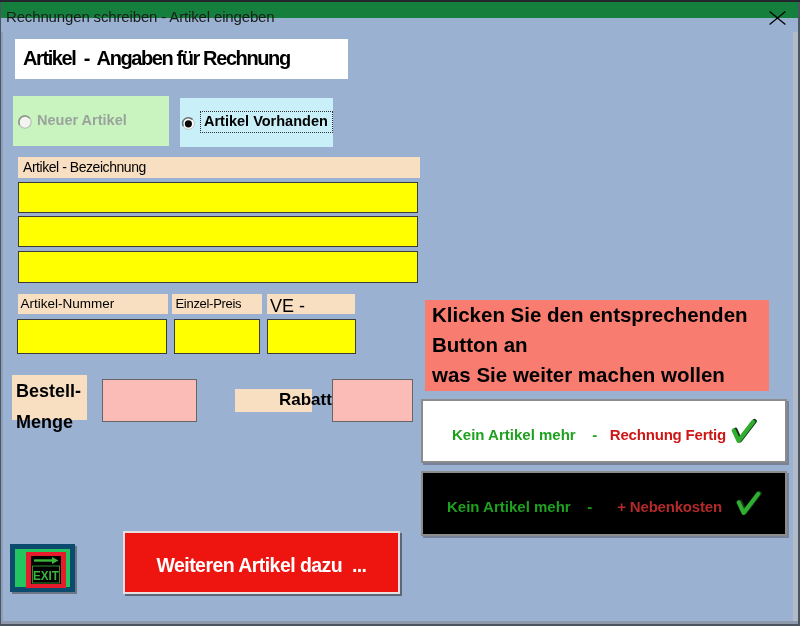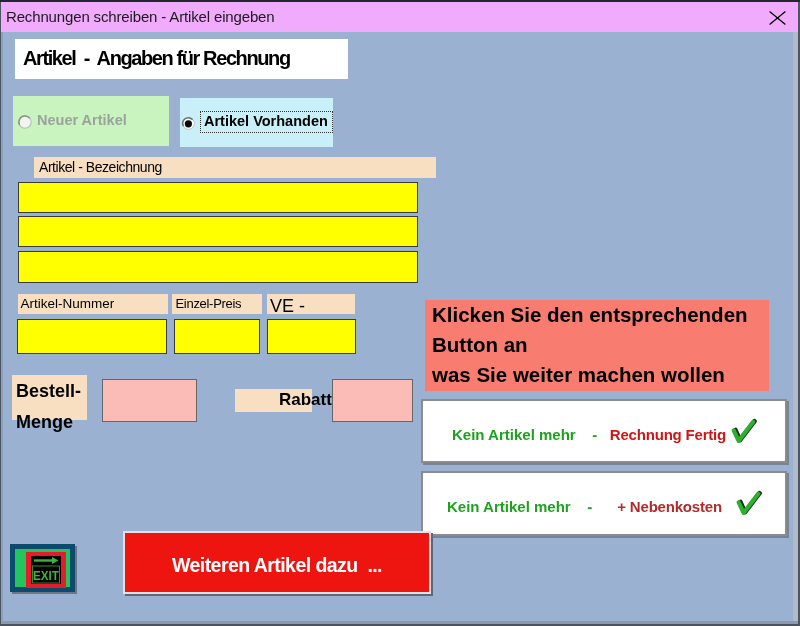--- a/index.html
+++ b/index.html
@@ -1,19 +1,19 @@
 <!DOCTYPE html>
 <html><head>
 <meta charset="utf-8">
 <style>
   html,body{margin:0;padding:0;}
   *{box-sizing:border-box;}
   body{width:800px;height:626px;overflow:hidden;font-family:"Liberation Sans",sans-serif;}
   #win{position:relative;width:800px;height:626px;background:#9ab1d1;}
-  #titlebar{position:absolute;left:1px;top:2px;width:797px;height:30px;background:#f0abfc;padding-left:17px;}
+  #titlebar{position:absolute;left:1px;top:2px;width:797px;height:16px;background:#15803d;padding-left:17px;}
   #titletext{position:absolute;left:5px;top:6px;font-size:15px;color:#1b1b1b;letter-spacing:-0.15px;}
   .abs{position:absolute;}
   .lbl{background:#f8dfc2;color:#000;}
 </style>
 </head>
 <body>
 <div id="win">
   <div id="titlebar">
     <div id="titletext">Rechnungen schreiben - Artikel eingeben</div>
     <svg class="abs" style="left:768px;top:9px" width="17" height="14" viewBox="0 0 17 14">
@@ -37,21 +37,21 @@
   </div>
 
   <div class="abs" style="left:13px;top:96px;width:156px;height:50px;background:#c9f3bf;">
     <svg class="abs" style="left:5px;top:19px" width="14" height="14" viewBox="0 0 14 14">
       <circle cx="7" cy="7" r="6.2" fill="#f2f4f0" stroke="#b5bdb5" stroke-width="1.1"></circle>
       <path d="M1.6 9.8 A6.1 6.1 0 0 1 1.6 4.2 A6.1 6.1 0 0 1 11.8 3.4" fill="none" stroke="#8b938b" stroke-width="1.5"></path>
     </svg>
     <div class="abs" style="left:24px;top:16px;font-size:14.5px;font-weight:bold;color:#9aa39c;">Neuer Artikel</div>
   </div>
 
-  <div class="abs lbl" style="left:18px;top:157px;width:402px;height:21px;font-size:14px;letter-spacing:-0.45px;margin-left:16px;">
+  <div class="abs lbl" style="left:18px;top:157px;width:402px;height:21px;font-size:14px;letter-spacing:-0.45px;">
     <span class="abs" style="left:5px;top:2px;">Artikel - Bezeichnung</span>
   </div>
   <div class="abs" style="left:18px;top:182px;width:400px;height:31px;background:#ffff00;border:1.5px solid #3b3b3b;"></div>
   <div class="abs" style="left:18px;top:216px;width:400px;height:31px;background:#ffff00;border:1.5px solid #3b3b3b;"></div>
   <div class="abs" style="left:18px;top:251px;width:400px;height:32px;background:#ffff00;border:1.5px solid #3b3b3b;"></div>
 
   <div class="abs lbl" style="left:18px;top:294px;width:150px;height:20px;font-size:13.5px;padding-left:44px;">
       <span class="abs" style="left:2.5px;top:2px;">Artikel-Nummer</span>
     </div>
   <div class="abs lbl" style="left:172px;top:294px;width:90px;height:20px;font-size:13px;letter-spacing:-0.3px;">
@@ -81,42 +81,42 @@
   <div class="abs" style="left:421px;top:399px;width:366px;height:64px;background:#fff;border:2px solid #8c8c8c;box-shadow:2px 2px 0 #78839a;">
     <div class="abs" style="left:29px;top:25px;font-size:15px;font-weight:bold;white-space:nowrap;">
       <span style="color:#1ea11e;">Kein Artikel mehr</span><span style="color:#1ea11e;">&nbsp;&nbsp;&nbsp; -&nbsp;&nbsp;&nbsp;</span><span style="color:#cf1616;letter-spacing:-0.2px;">Rechnung Fertig</span>
     </div>
     <svg class="abs" style="left:309px;top:19px;overflow:visible" width="24" height="23" viewBox="0 0 24 23">
       <path d="M3.4 10 L8 20.2 L22.6 1.2" fill="none" stroke="#16331d" stroke-width="4.6" stroke-linecap="round" stroke-linejoin="round"></path>
       <path d="M1.7 10.4 L6.6 20.9 L21.2 1.8" fill="none" stroke="#2fae2f" stroke-width="4.2" stroke-linecap="round" stroke-linejoin="round"></path>
     </svg>
   </div>
 
-  <div class="abs" style="left:421px;top:471px;width:366px;height:65px;background:#ffffff;border:2px solid #8c8c8c;box-shadow:2px 2px 0 #78839a;">
+  <div class="abs" style="left:421px;top:471px;width:366px;height:65px;background:#000000;border:2px solid #8c8c8c;box-shadow:2px 2px 0 #78839a;">
     <div class="abs" style="left:24px;top:25px;font-size:15px;font-weight:bold;white-space:nowrap;">
       <span style="color:#1ea11e;">Kein Artikel mehr&nbsp;&nbsp;&nbsp;&nbsp;-</span><span>&nbsp;&nbsp;&nbsp;&nbsp;&nbsp;&nbsp;</span><span style="color:#b22a2a;letter-spacing:-0.2px;">+ Nebenkosten</span>
     </div>
     <svg class="abs" style="left:314px;top:19px;overflow:visible" width="24" height="23" viewBox="0 0 24 23">
       <path d="M3.4 10 L8 20.2 L22.6 1.2" fill="none" stroke="#16331d" stroke-width="4.6" stroke-linecap="round" stroke-linejoin="round"></path>
       <path d="M1.7 10.4 L6.6 20.9 L21.2 1.8" fill="none" stroke="#2fae2f" stroke-width="4.2" stroke-linecap="round" stroke-linejoin="round"></path>
     </svg>
   </div>
 
   <div class="abs" style="left:10px;top:544px;width:65px;height:48px;background:#22c55e;border:5px solid #0c4a6e;box-shadow:2px 2px 0 #6c7686;">
     <svg class="abs" style="left:11px;top:3px" width="40" height="36" viewBox="0 0 40 36">
       <rect x="0" y="0" width="40" height="36" fill="#e61c2c"></rect>
       <rect x="5" y="4" width="30" height="28" fill="#000"></rect>
       <line x1="8" y1="8.5" x2="27" y2="8.5" stroke="#3cb53c" stroke-width="2.4"></line>
       <path d="M26 5 L32.5 8.5 L26 12 Z" fill="#3cb53c"></path>
       <rect x="6.5" y="14" width="27" height="17" fill="#000" stroke="#2f8f2f" stroke-width="1"></rect>
       <text x="20" y="28" font-family="Liberation Sans" font-size="13.5" font-weight="bold" fill="#3cb53c" text-anchor="middle" textLength="26" lengthAdjust="spacingAndGlyphs">EXIT</text>
     </svg>
   </div>
 
-  <div class="abs" style="left:123px;top:531px;width:308px;height:63px;background:#ee1511;border:2px solid #e8e0e0;box-shadow:2px 2px 0 #5c6678;">
+  <div class="abs" style="left:123px;top:531px;width:277px;height:63px;background:#ee1511;border:2px solid #e8e0e0;box-shadow:2px 2px 0 #5c6678;">
     <div class="abs" style="left:0;top:0;width:100%;height:100%;display:flex;align-items:center;justify-content:center;padding-top:5px;">
       <span style="font-size:19.5px;font-weight:bold;color:#fff;letter-spacing:-0.55px;">Weiteren Artikel dazu&nbsp; ...</span>
     </div>
   </div>
 
   <div class="abs" style="left:0;top:0;width:800px;height:2px;background:#23272d;"></div>
   <div class="abs" style="left:0;top:2px;width:1px;height:624px;background:#4a5462;"></div>
   <div class="abs" style="left:1px;top:32px;width:2px;height:590px;background:#8da0b9;"></div>
   <div class="abs" style="left:793px;top:32px;width:5px;height:590px;background:#b2bac7;"></div>
   <div class="abs" style="left:798px;top:2px;width:2px;height:624px;background:#4c5663;"></div>

